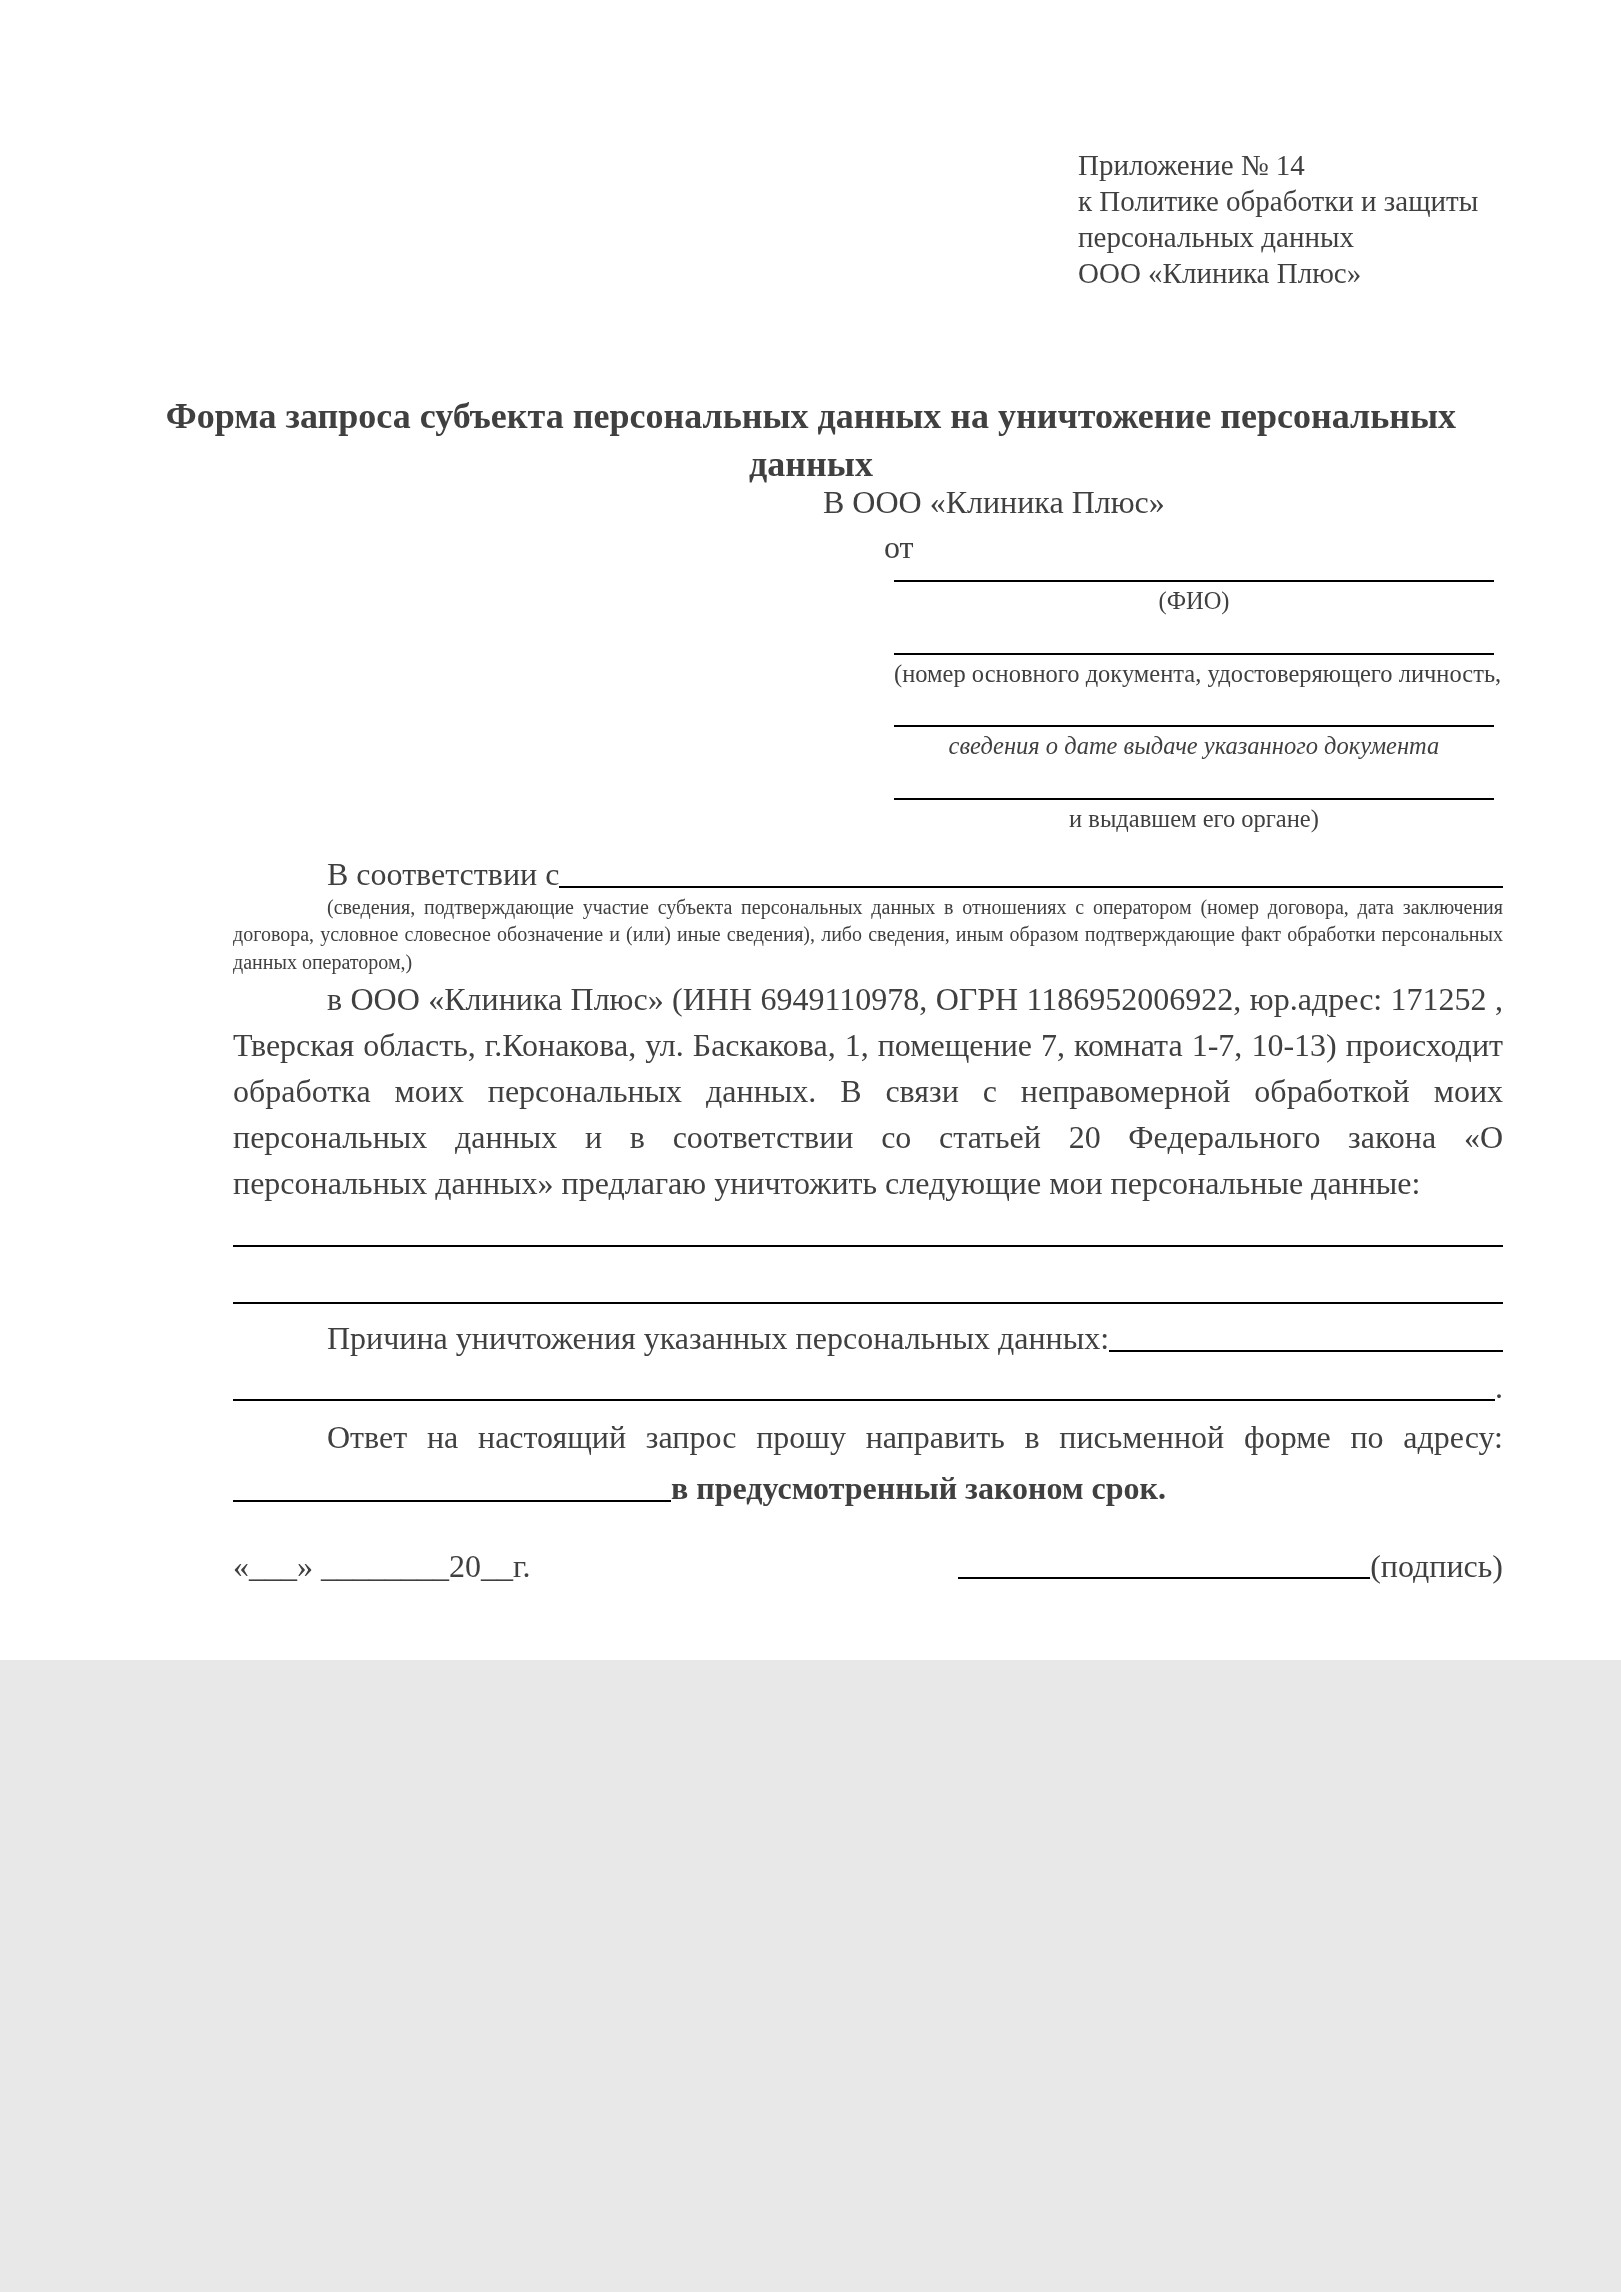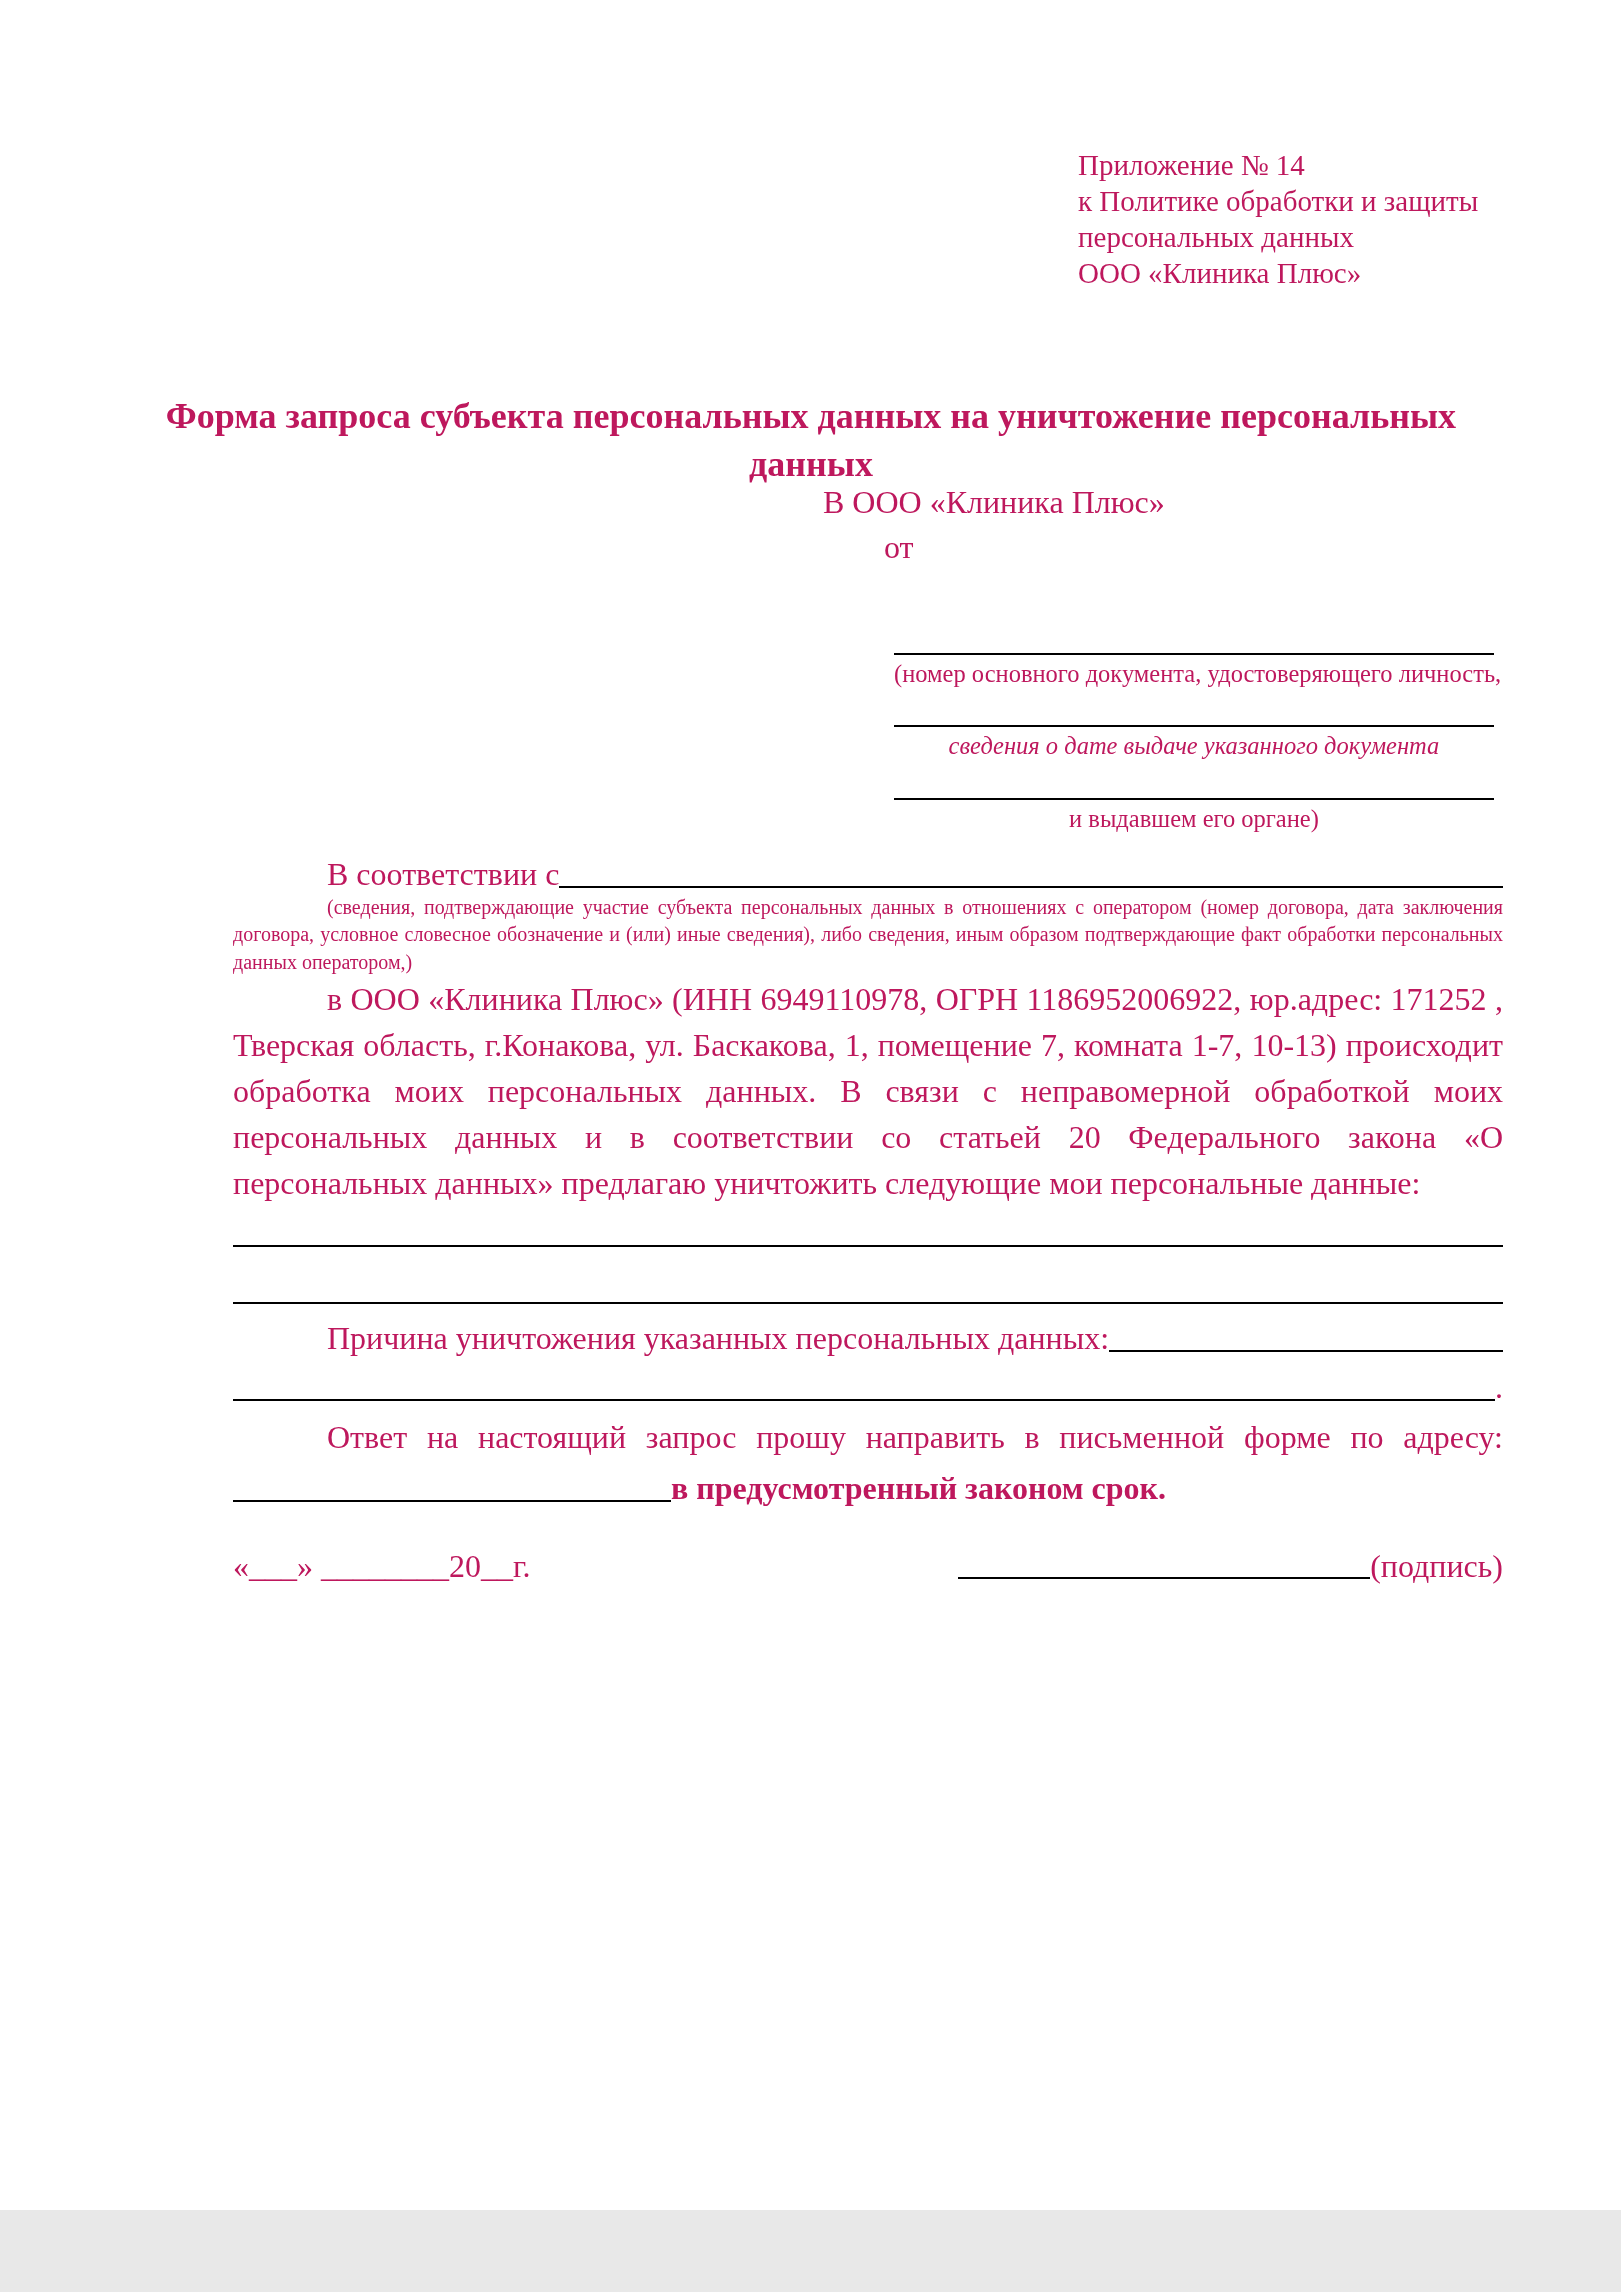--- a/index.html
+++ b/index.html
@@ -1,21 +1,21 @@
 <!DOCTYPE html>
 <html><head>
 <meta charset="utf-8">
 <style>
   html,body{margin:0;padding:0;background:#e8e8e8;}
   .page{
     position:relative;
     width:1621px;
-    height:2210px;
+    height:1660px;
     background:#ffffff;
-    color:#be185d;
+    color:#404040;
     font-family:"Liberation Serif","DejaVu Serif",serif;
     overflow:hidden;
   }
   .header-note{
     position:absolute;
     left:1078px;
     top:147px;
     font-size:29px;
     line-height:36px;
     white-space:nowrap;
@@ -137,20 +137,24 @@
     <div>к Политике обработки и защиты</div>
     <div>персональных данных</div>
     <div>ООО «Клиника Плюс»</div>
   </div>
 
   <div class="title">Форма запроса субъекта персональных данных на уничтожение персональных данных</div>
 
   <div class="to-org">В ООО «Клиника Плюс»</div>
   <div class="from-label">от</div>
 
+  <div class="blank-row" style="top:580px;">
+    <div class="line"></div>
+    <div class="caption">(ФИО)</div>
+  </div>
 
   <div class="blank-row" style="top:653px;">
     <div class="line"></div>
     <div class="caption">(номер основного документа, удостоверяющего личность,</div>
   </div>
 
   <div class="blank-row" style="top:725px;font-style:italic;">
     <div class="line"></div>
     <div class="caption">сведения о дате выдаче указанного документа</div>
   </div>

